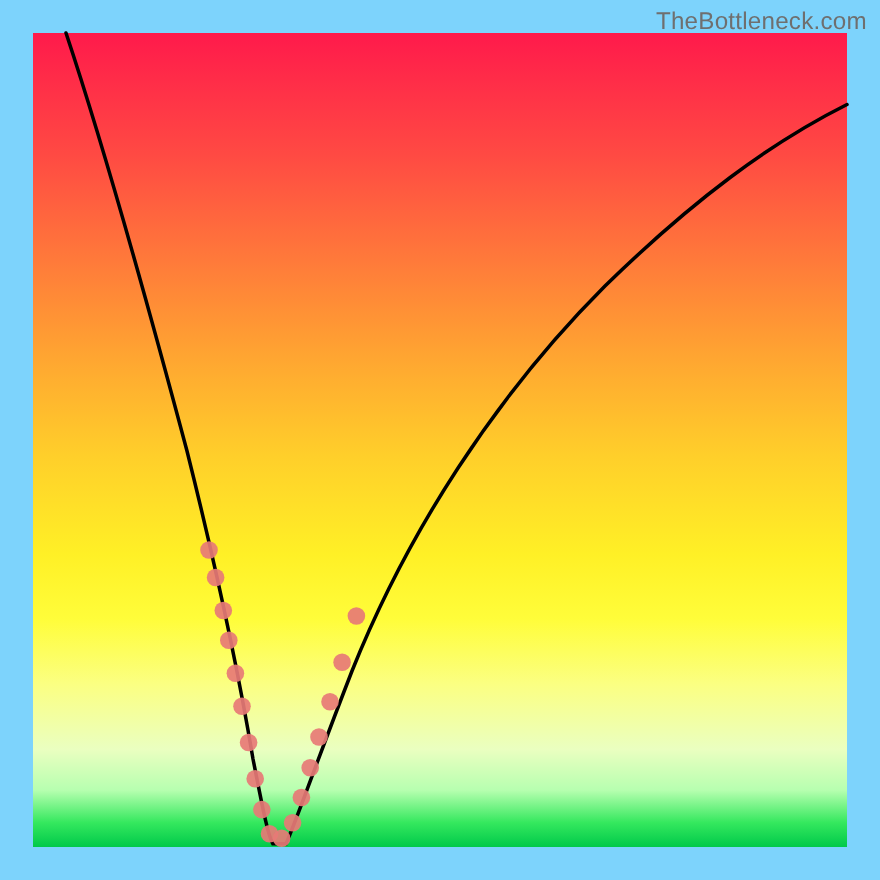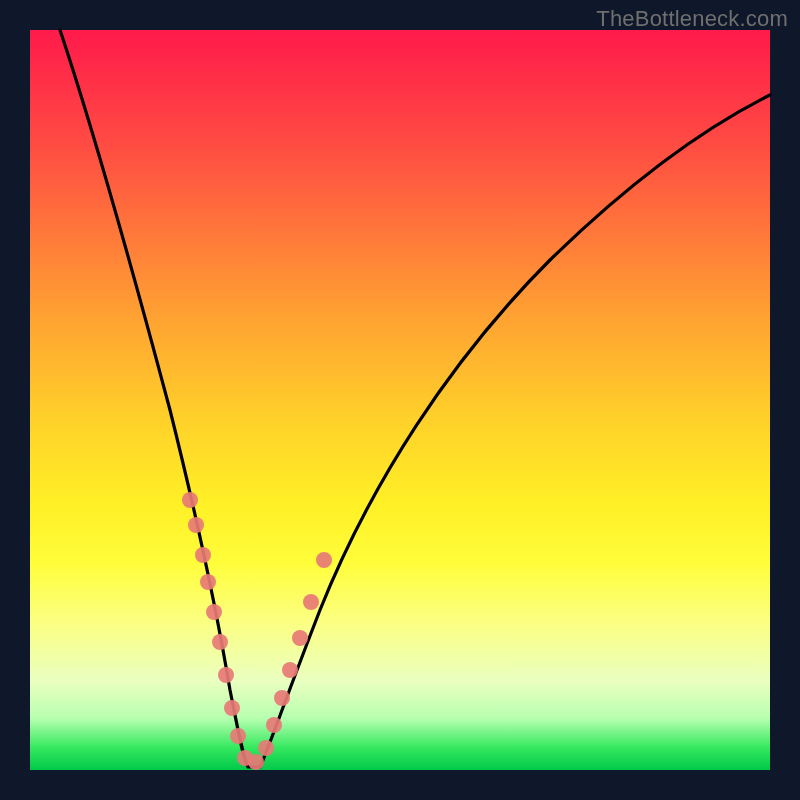--- a/index.html
+++ b/index.html
@@ -10,21 +10,21 @@
     overflow: hidden;
     background: #000;
     font-family: Arial, Helvetica, sans-serif;
   }
   .frame {
     position: absolute;
     left: 0;
     top: 0;
     width: 800px;
     height: 800px;
-    background: #0f172a;
+    background: #7dd3fc;
   }
   .plot-area {
     position: absolute;
     left: 30px;
     top: 30px;
     width: 740px;
     height: 740px;
     background: linear-gradient(to bottom,
       #ff1a4b 0%,
       #ff4a43 15%,

